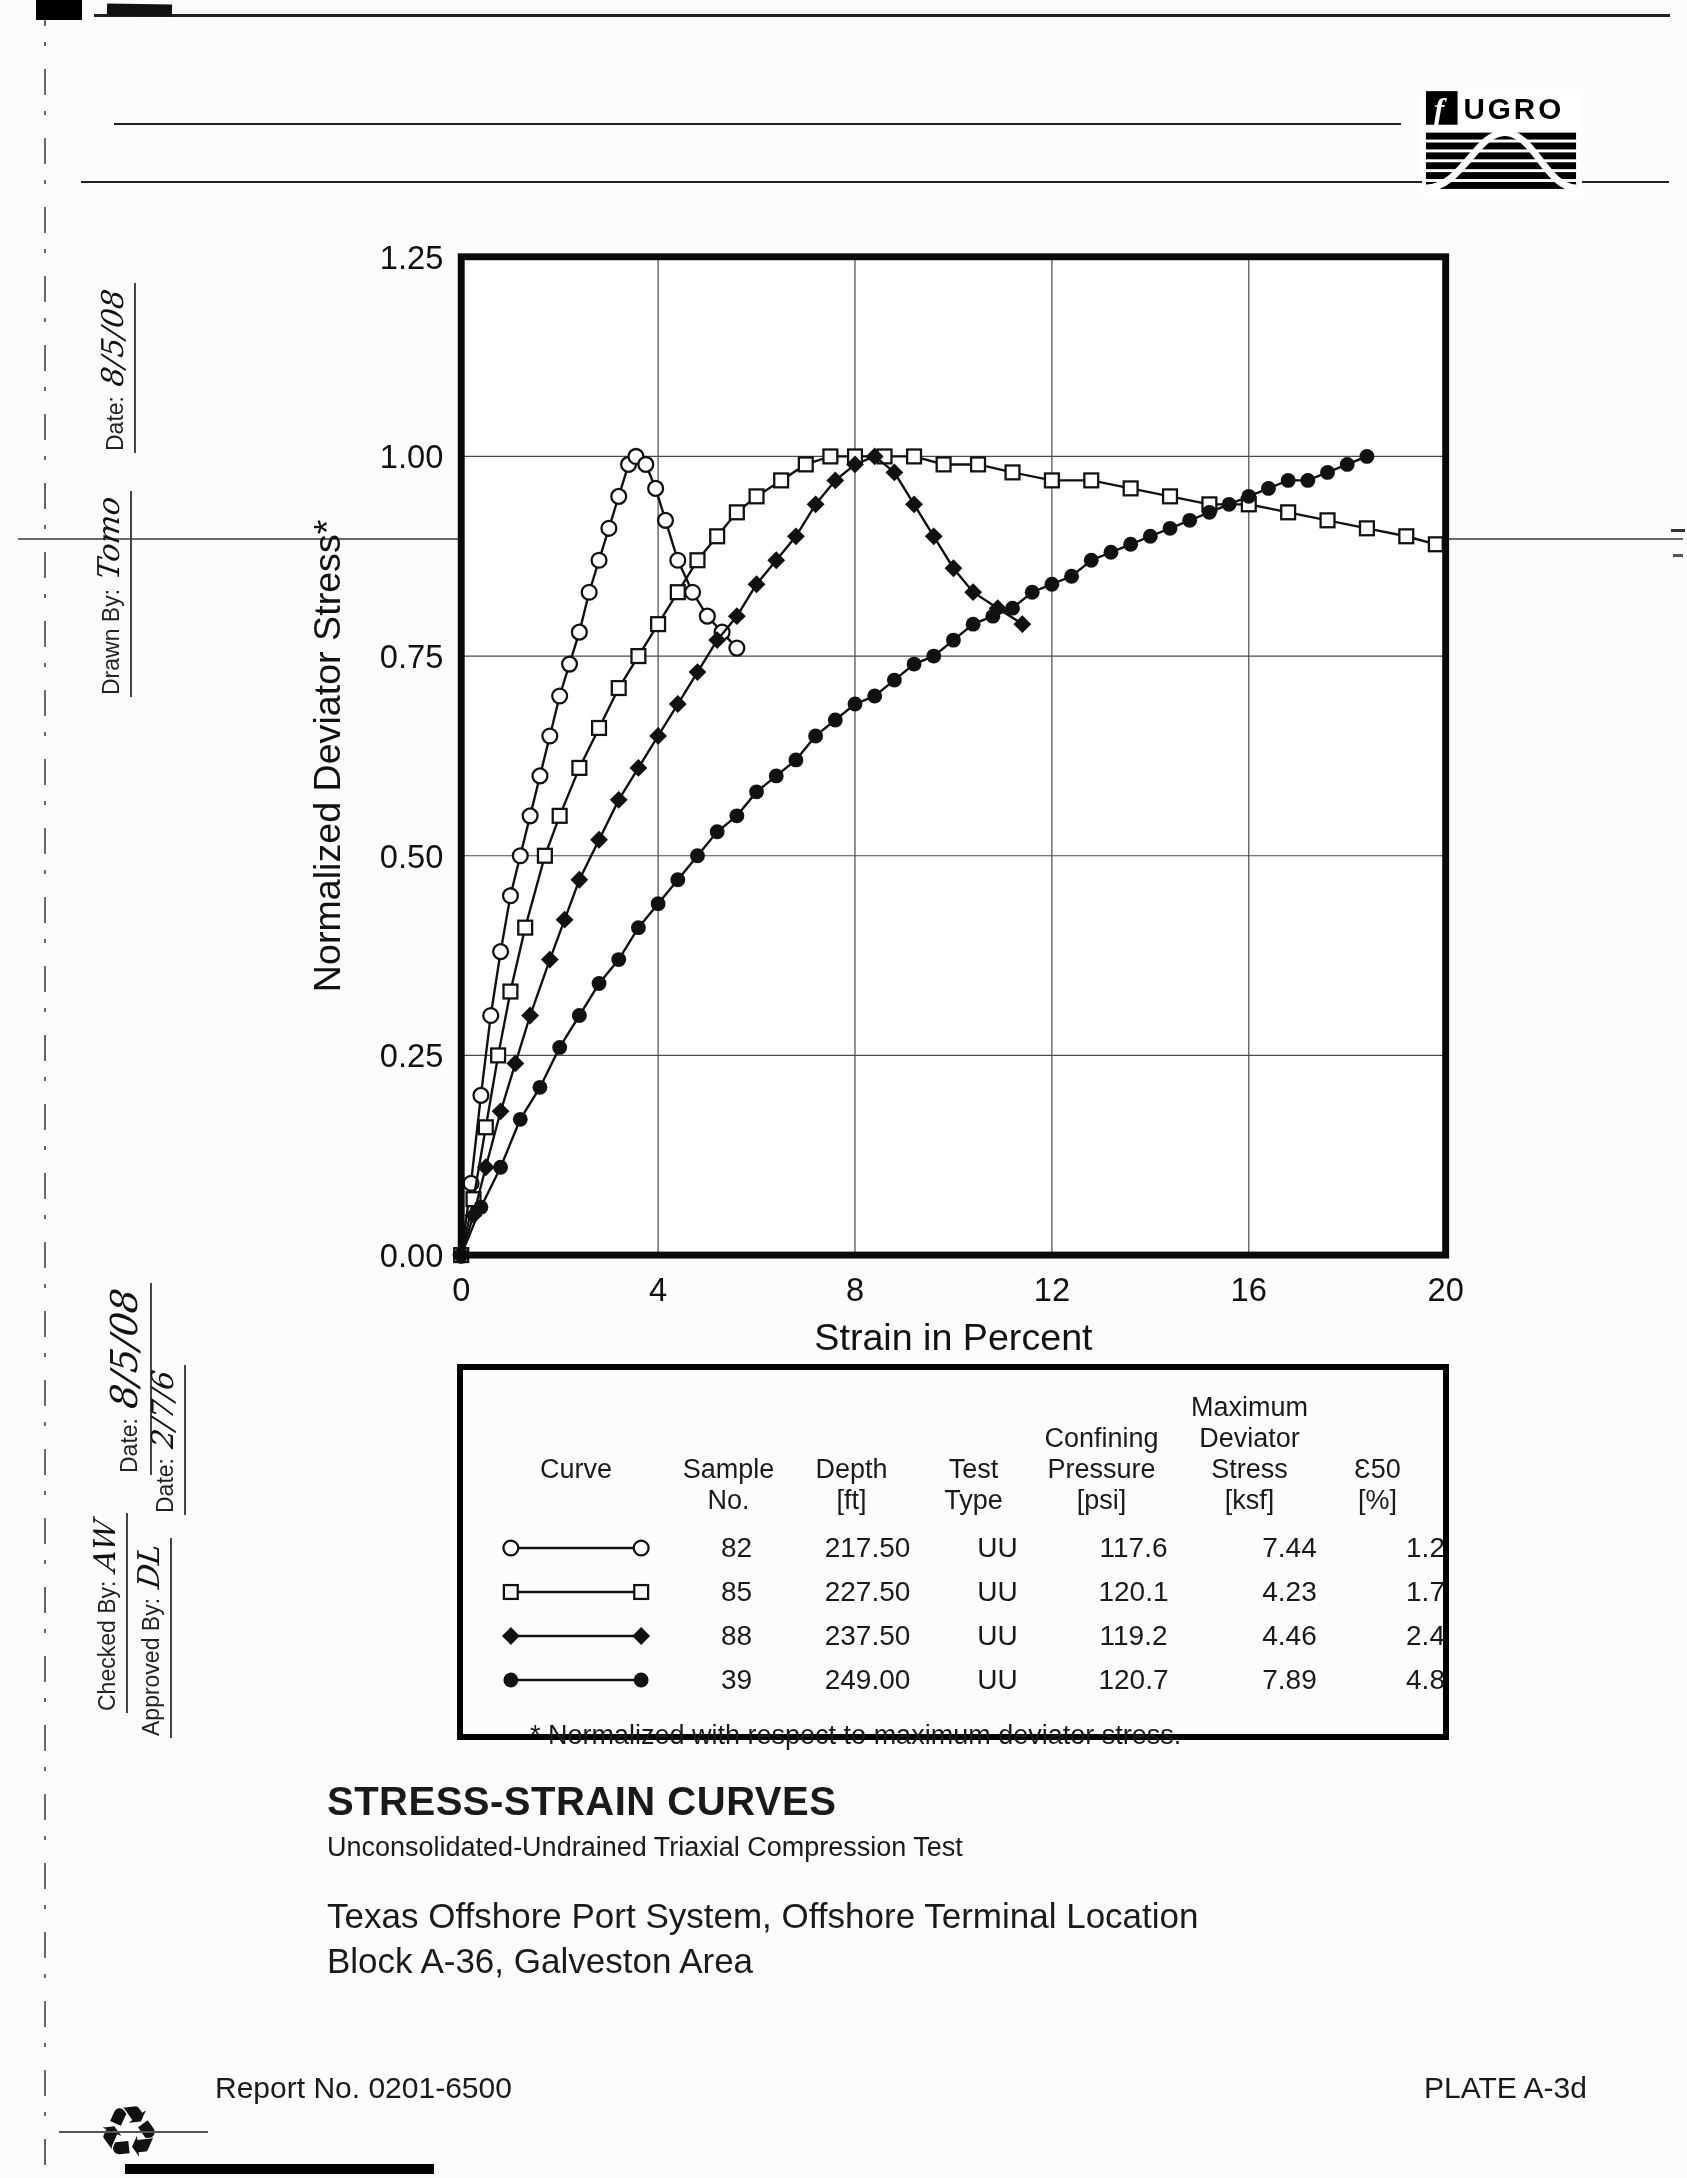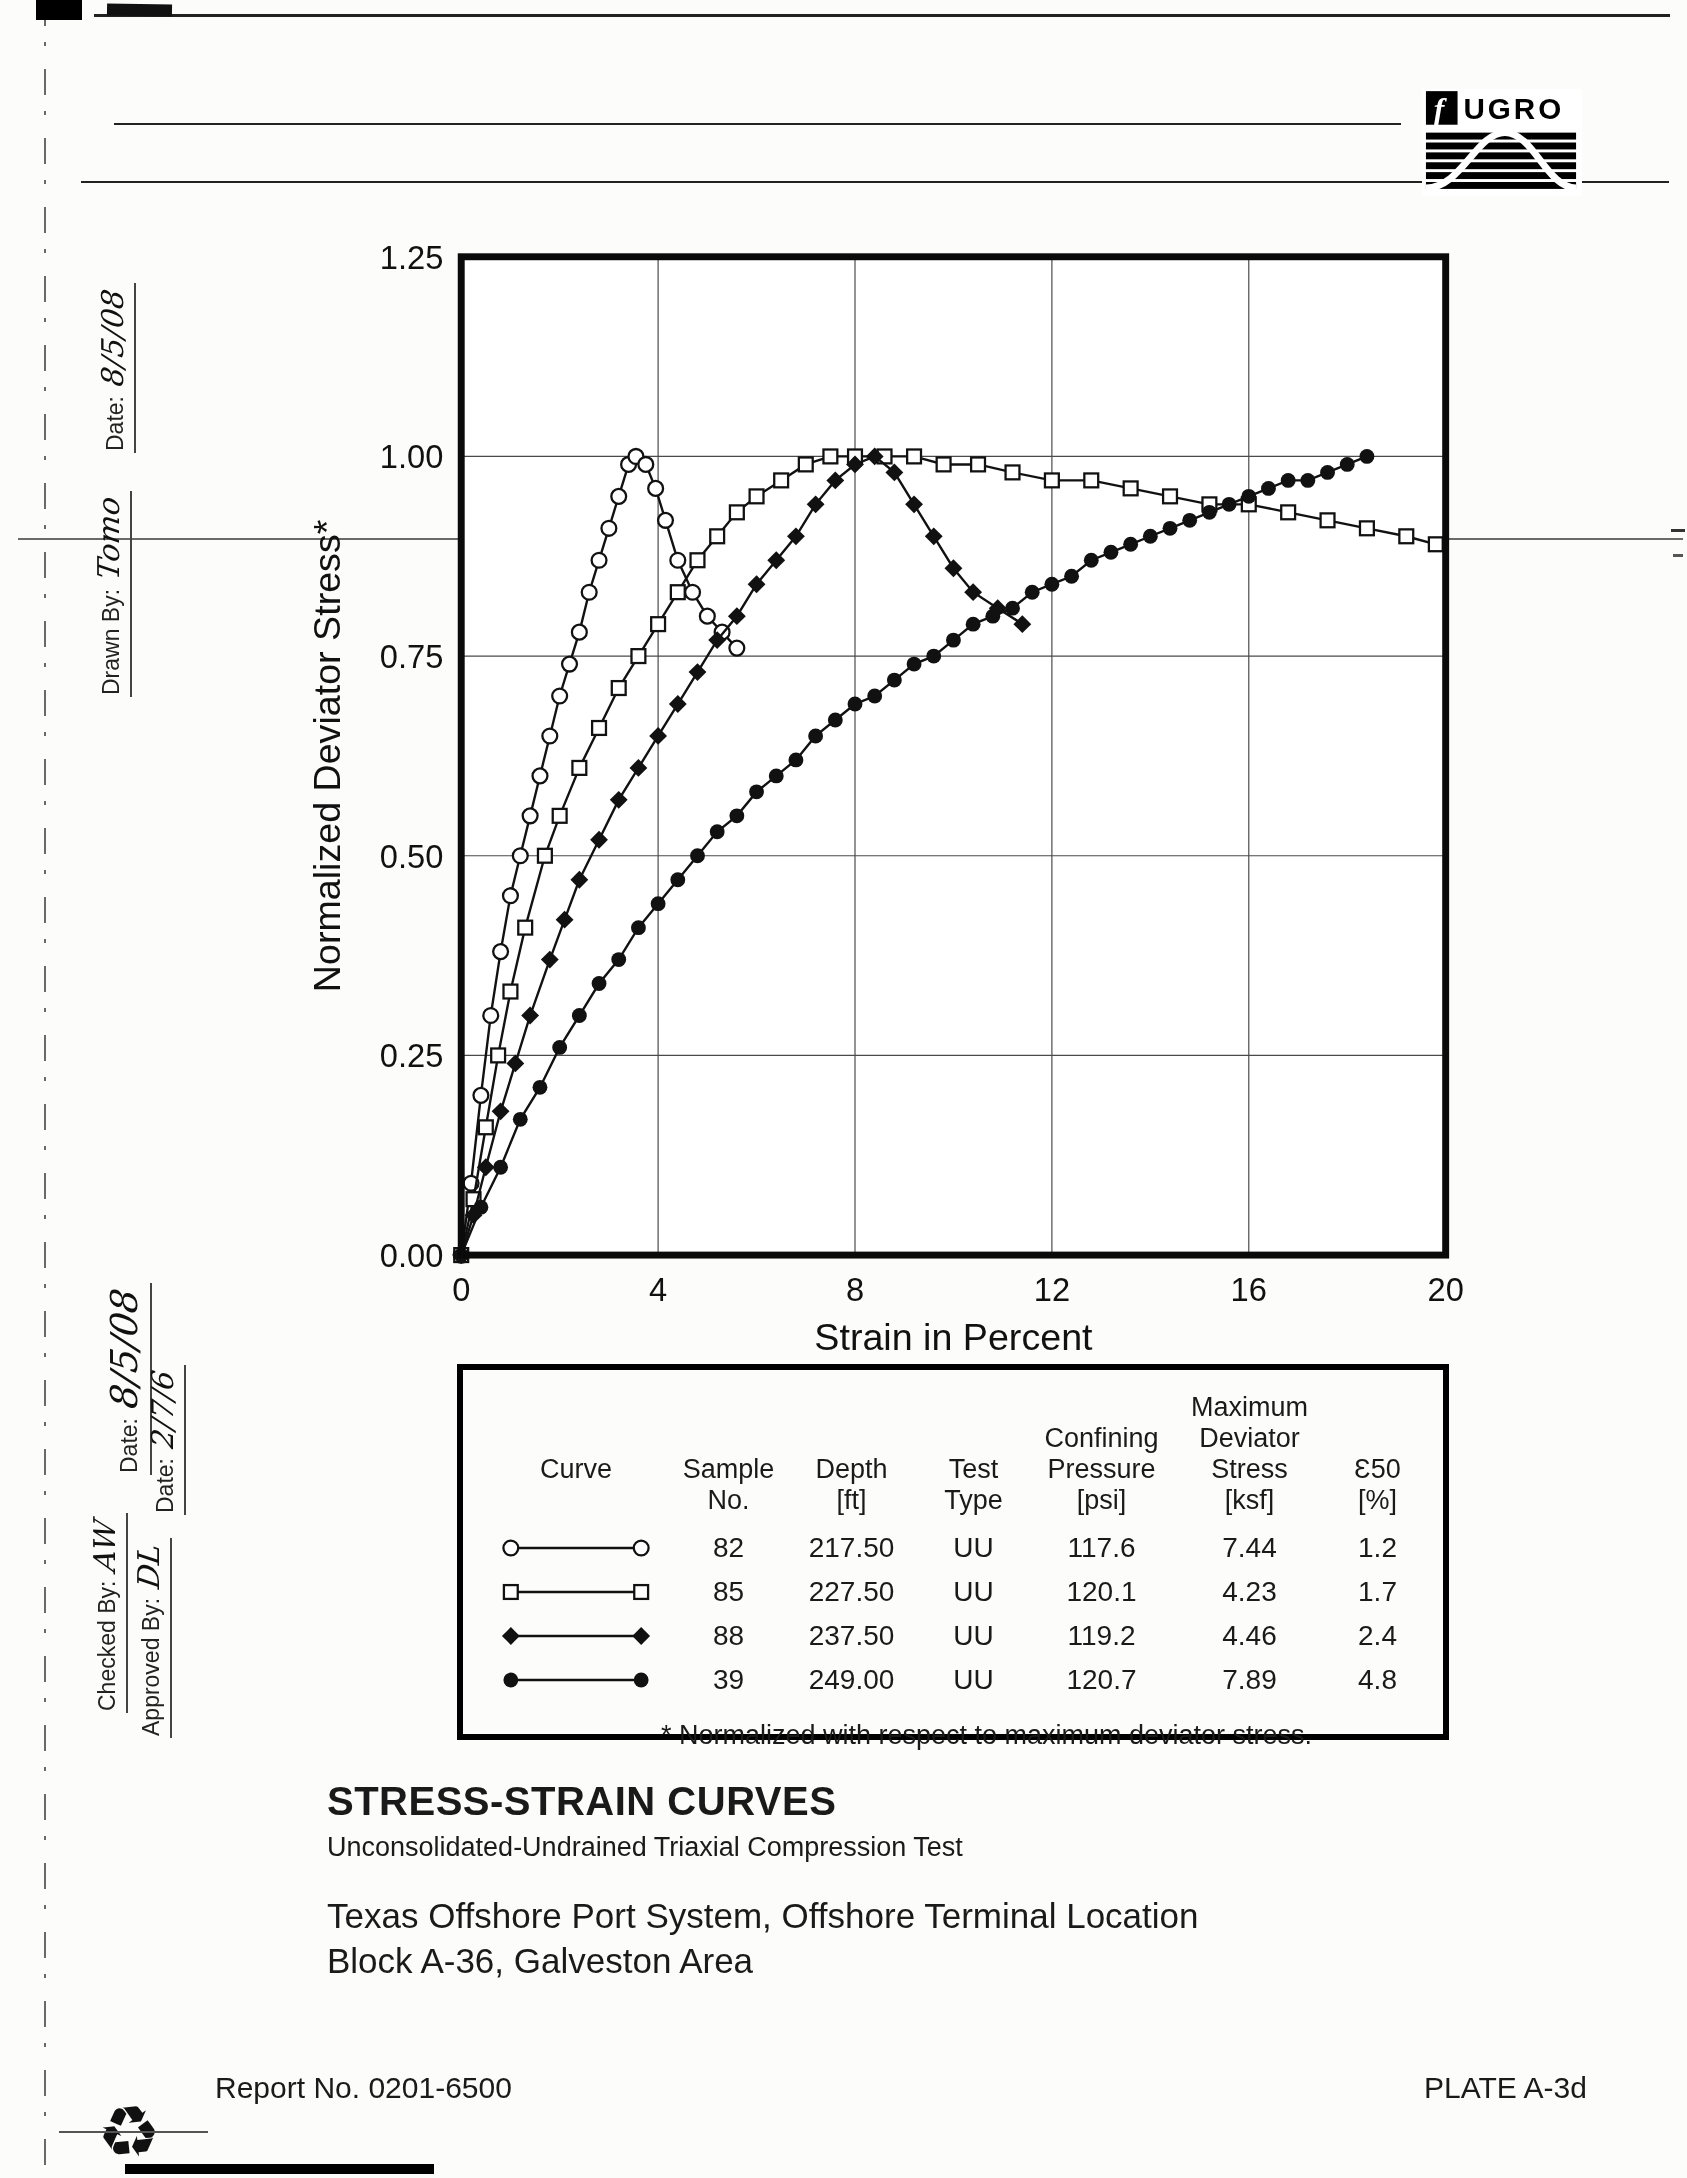--- a/index.html
+++ b/index.html
@@ -39,24 +39,24 @@
   .tick{font-family:"Liberation Sans",sans-serif;font-size:33px;fill:#111;}
   .axis-title{font-family:"Liberation Sans",sans-serif;font-size:38px;fill:#111;}
 
   
   .table-box{position:absolute;left:457px;top:1364px;width:992px;height:376px;
     border:6px solid #000;box-sizing:border-box;padding:22px 0 0 16px;z-index:2;background:#fcfcfa;}
   .t-grid{display:grid;grid-template-columns:194px 111px 135px 109px 147px 149px 107px;}
   .t-head{align-items:end;margin-bottom:10px;}
   .th{white-space:pre-line;text-align:center;font-size:27px;line-height:1.15;align-self:end;}
   .th.curve{padding-bottom:31px;}
-  .t-row{height:44px;align-items:center;}
+  .t-row{height:44px;align-items:center;gap:8px;}
   .td{text-align:center;font-size:28px;}
   .td.sym{line-height:0;}
-  .footnote{margin:18px 0 0 51px;font-size:27px;text-align:center;}
+  .footnote{margin:18px 0 0 51px;font-size:27px;}
 
   
   .title-block{position:absolute;left:327px;top:1777px;width:1228px;z-index:2;}
   .main-title{font-size:40px;font-weight:bold;letter-spacing:0.5px;line-height:48px;}
   .sub-title{font-size:27px;line-height:44px;}
   .loc-block{position:absolute;left:327px;top:1893px;width:1228px;text-align:left;z-index:2;}
   .loc-line{font-size:35px;line-height:45px;}
   .footer-text{position:absolute;top:2071px;font-size:30px;z-index:2;}
   .report-no{left:215px;}
   .plate{left:1424px;}

